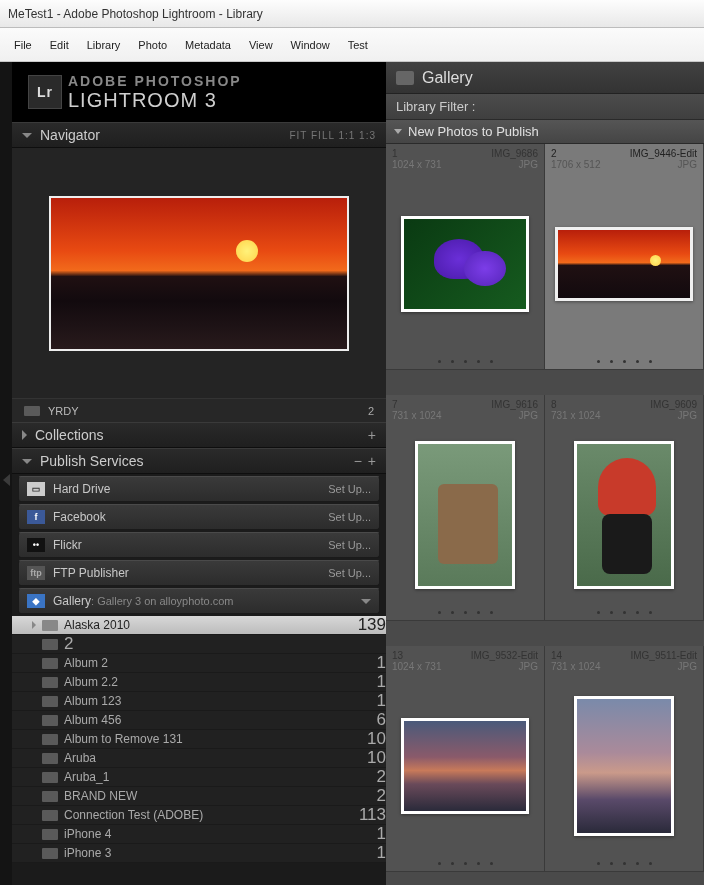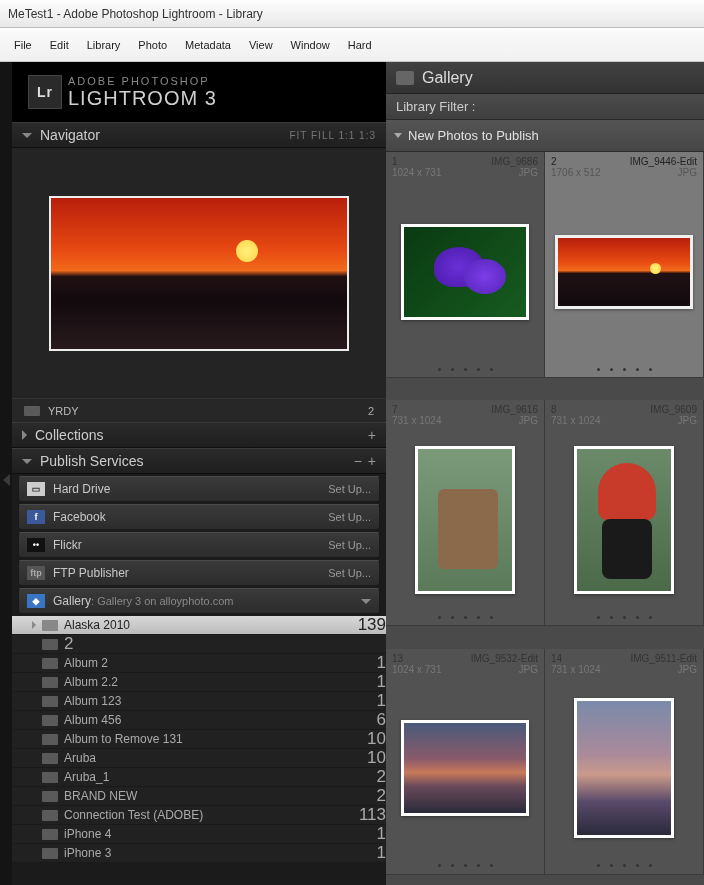--- a/index.html
+++ b/index.html
@@ -7,21 +7,21 @@
 .titlebar{height:28px;background:linear-gradient(#fdfdfd,#e8e8e8);border-bottom:1px solid #bcbcbc;display:flex;align-items:center;padding-left:8px}
 .titlebar .title{color:#333;font-size:12px}
 .menubar{height:34px;background:linear-gradient(#fbfbfb,#f0f0f0);border-bottom:1px solid #c8c8c8;display:flex;align-items:center;padding-left:6px;gap:2px}
 .menubar span{color:#222;padding:3px 8px;cursor:default}
 .appbody{display:flex;height:835px}
 .leftcol{width:374px;background:#1b1b1b;display:flex;flex-direction:column}
 .edge{width:12px;background:#141414;display:flex;align-items:center;justify-content:center}
 .edge svg{opacity:.6}
 .idplate{height:60px;background:#000;display:flex;align-items:center;padding-left:16px;gap:6px}
 .idplate .lr{width:34px;height:34px;background:#2a2a2a;border:1px solid #444;display:flex;align-items:center;justify-content:center;color:#ddd;font-size:14px;font-weight:600;letter-spacing:1px}
-.idplate .name1{color:#888;font-size:11px;letter-spacing:2px;font-weight:400}
+.idplate .name1{color:#888;font-size:14px;letter-spacing:2px;font-weight:700}
 .idplate .name2{color:#cfcfcf;font-size:20px;letter-spacing:1px;font-weight:300}
 .panel-hdr{height:26px;background:linear-gradient(#2a2a2a,#1f1f1f);border-top:1px solid #3a3a3a;border-bottom:1px solid #0e0e0e;display:flex;align-items:center;padding:0 10px}
 .panel-hdr .tri{width:0;height:0;border-left:5px solid transparent;border-right:5px solid transparent;border-top:5px solid #888;margin-right:8px}
 .panel-hdr .triR{width:0;height:0;border-top:5px solid transparent;border-bottom:5px solid transparent;border-left:5px solid #888;margin-right:8px}
 .panel-hdr .ttl{color:#ccc;font-size:14px;flex:1}
 .panel-hdr .opts{color:#777;font-size:10px;letter-spacing:1px}
 .panel-hdr .plus{color:#999;font-size:14px;margin-left:6px}
 .nav-body{height:250px;background:#242424;display:flex;align-items:center;justify-content:center;padding:10px}
 .nav-img{width:300px;height:155px;border:2px solid #eee;background:linear-gradient(to bottom,#b81f0b 0%,#e84a12 35%,#f26a1b 48%,#201012 52%,#120a0e 68%,#281a1c 100%);position:relative}
 .nav-img::before{content:"";position:absolute;width:22px;height:22px;background:radial-gradient(#fff27a,#ffd24a);border-radius:50%;top:42px;left:185px}
@@ -42,21 +42,21 @@
 .trow .fic{width:16px;height:11px;background:#5a5a5a;border-radius:1px;margin-right:6px;position:relative}
 .trow.sel .fic{background:#888}
 .trow .tnm{flex:1;font-size:12px}
 .trow .tct{font-size:17px}
 .rightcol{flex:1;background:#4a4a4a;display:flex;flex-direction:column}
 .tophdr{height:32px;background:linear-gradient(#414141,#333);border-bottom:1px solid #222;display:flex;align-items:center;padding-left:10px;gap:8px}
 .tophdr .gic{width:18px;height:14px;background:#666;border-radius:2px}
 .tophdr .gtl{color:#ddd;font-size:16px}
 .filterbar{height:26px;background:linear-gradient(#4c4c4c,#3f3f3f);border-bottom:1px solid #2a2a2a;display:flex;align-items:center;padding-left:10px}
 .filterbar span{color:#ccc;font-size:13px}
-.sechdr{height:32px;background:linear-gradient(#555,#454545);border-bottom:1px solid #2a2a2a;display:flex;align-items:center;padding-left:8px}
+.sechdr{height:24px;background:linear-gradient(#555,#454545);border-bottom:1px solid #2a2a2a;display:flex;align-items:center;padding-left:8px}
 .sechdr .tri{width:0;height:0;border-left:4px solid transparent;border-right:4px solid transparent;border-top:5px solid #aaa;margin-right:6px}
 .sechdr .sttl{color:#e0e0e0;font-size:13px}
 .grid{flex:1;display:flex;flex-wrap:wrap;background:#4a4a4a}
 .cell{width:159px;height:226px;border-right:1px solid #3a3a3a;border-bottom:1px solid #3a3a3a;background:#525252;display:flex;flex-direction:column}
 .cell.sel{background:#7a7a7a}
 .cellhdr{height:30px;padding:4px 6px;display:flex;flex-direction:column}
 .cellhdr .r1{display:flex;justify-content:space-between}
 .cellhdr .r1 span{color:#333;font-size:10px}
 .cell.sel .cellhdr span{color:#222}
 .cellhdr .r2{display:flex;justify-content:space-between}
@@ -88,21 +88,21 @@
 </div>
 
 <div class="menubar" id="menubar">
     <span>File</span>
     <span>Edit</span>
     <span>Library</span>
     <span>Photo</span>
     <span>Metadata</span>
     <span>View</span>
     <span>Window</span>
-    <span>Hard</span>
+    <span>Test</span>
   </div>
 
 <div class="appbody">
   <div class="edge">
     <svg width="7" height="12">
         <path d="M7 0 L0 6 L7 12 Z" fill="#555"></path>
       </svg>
   </div>
 
   <div class="leftcol">

